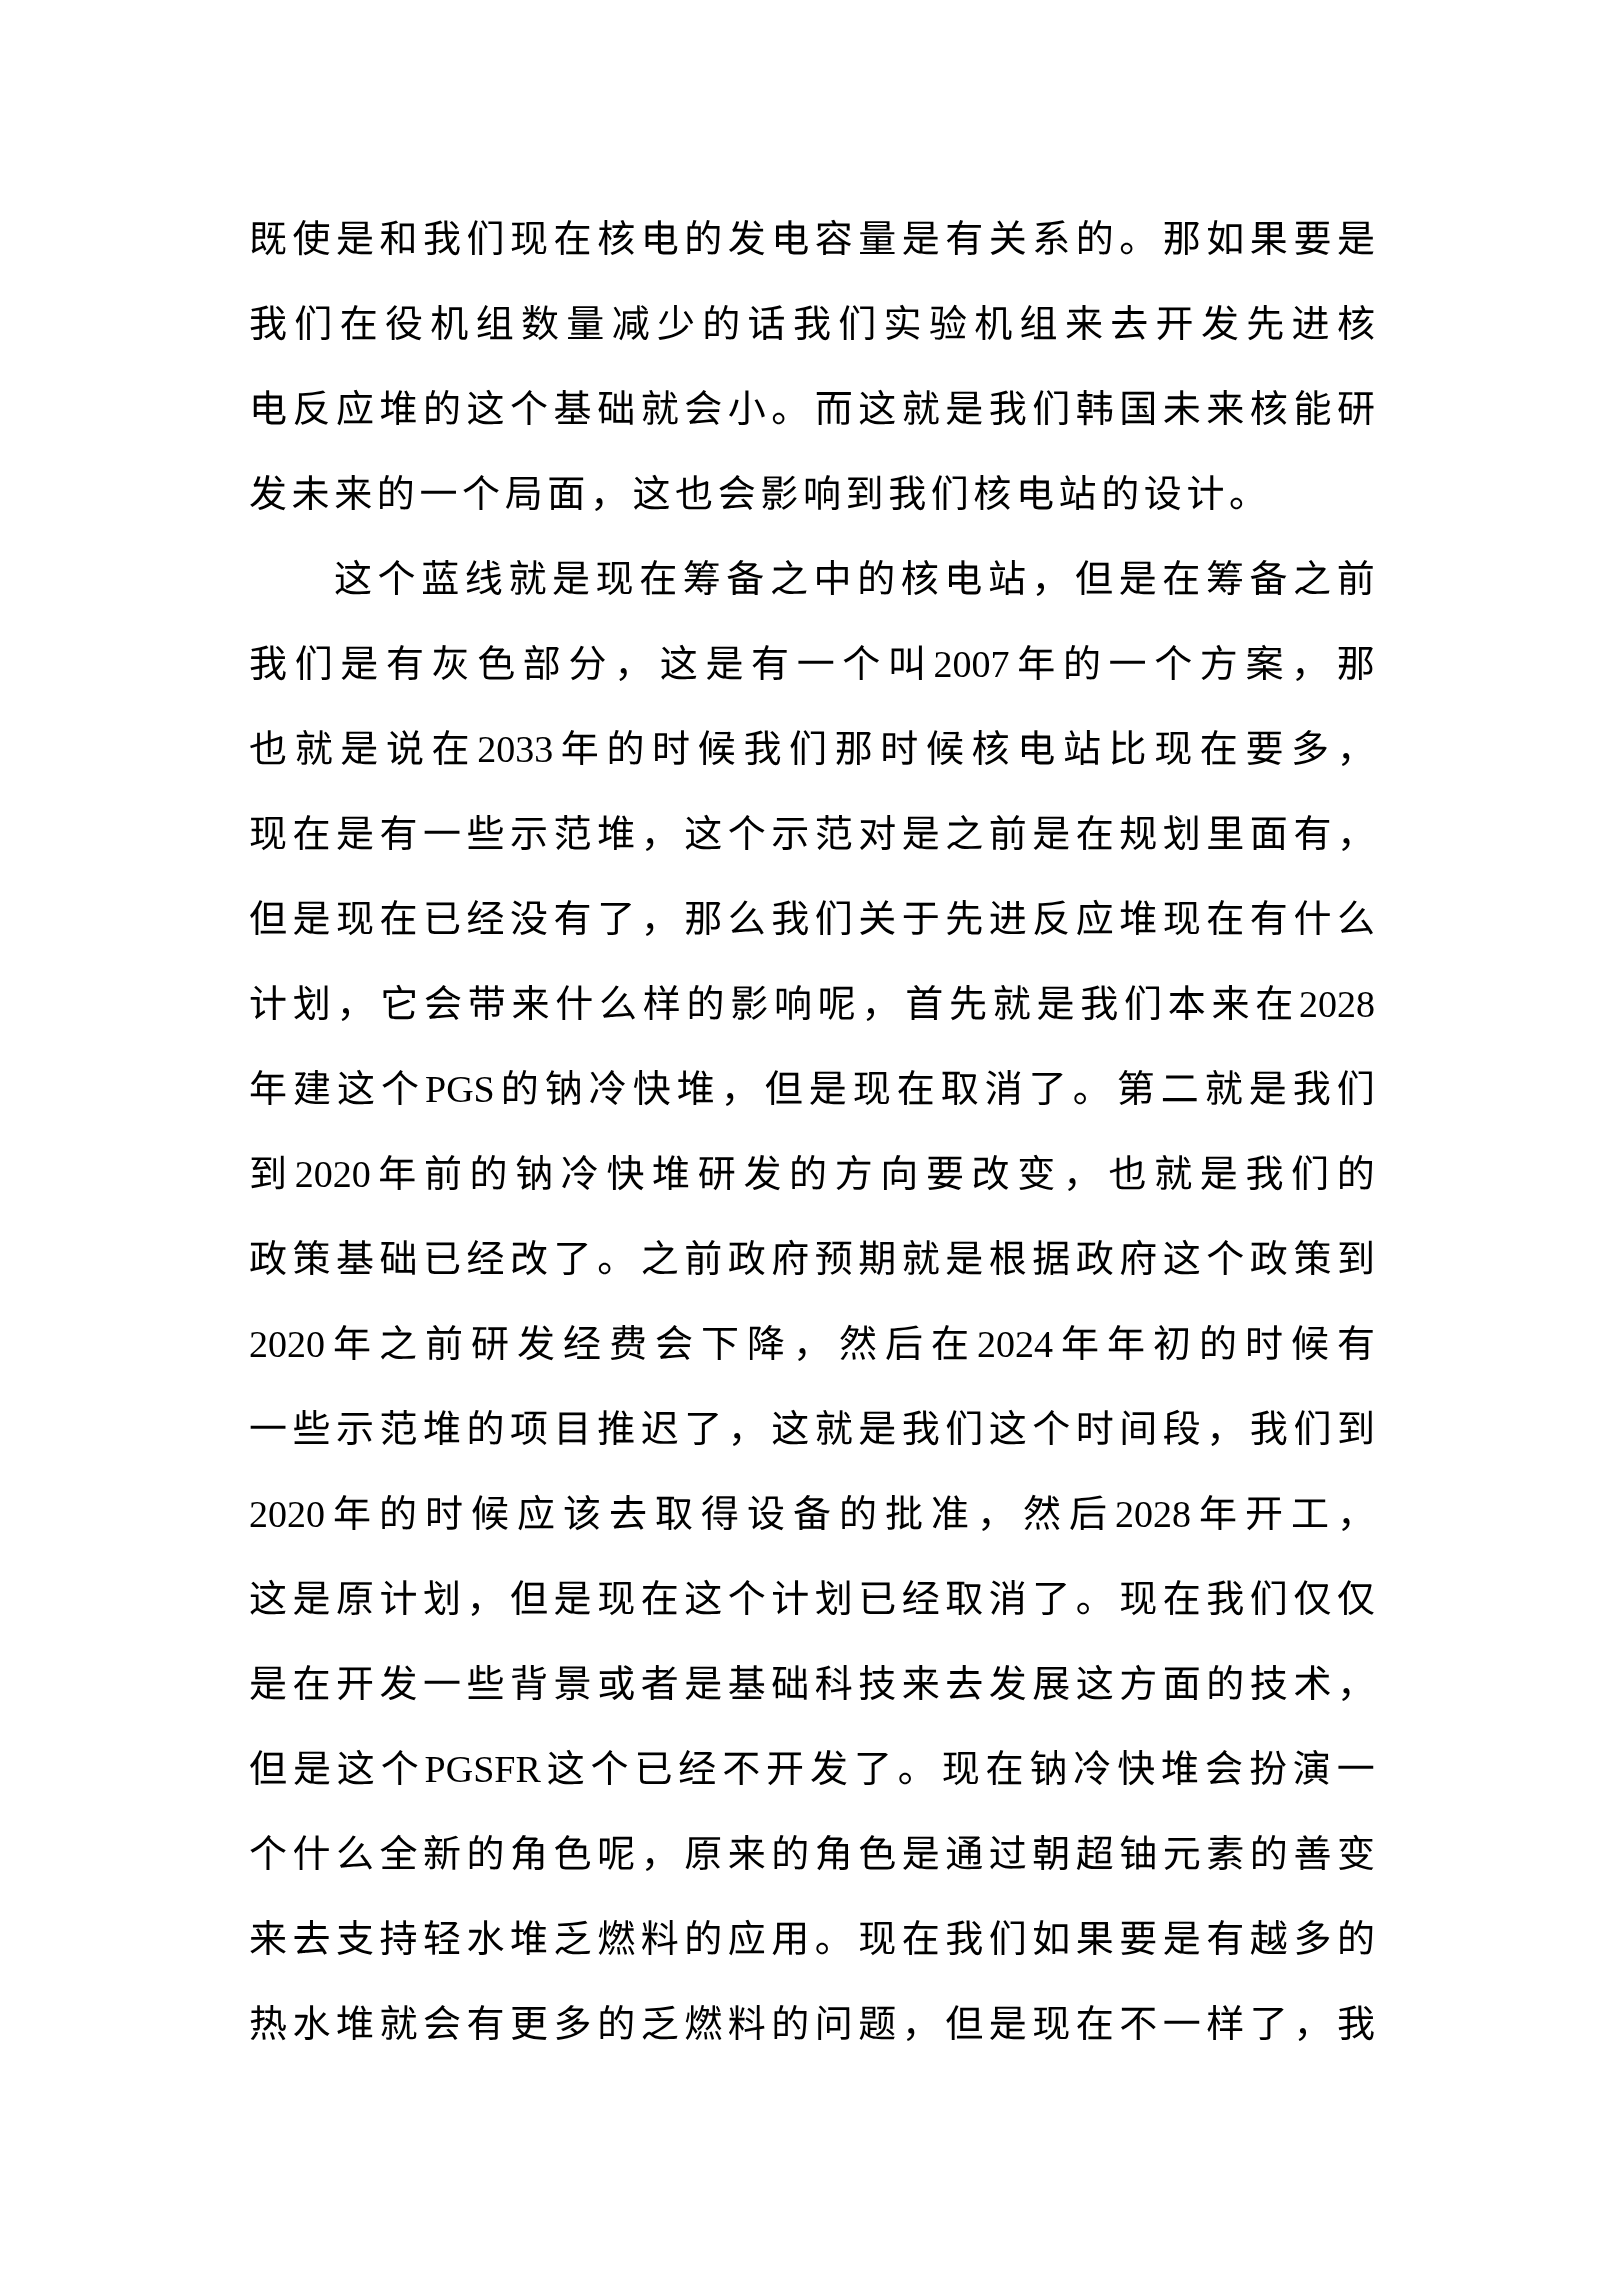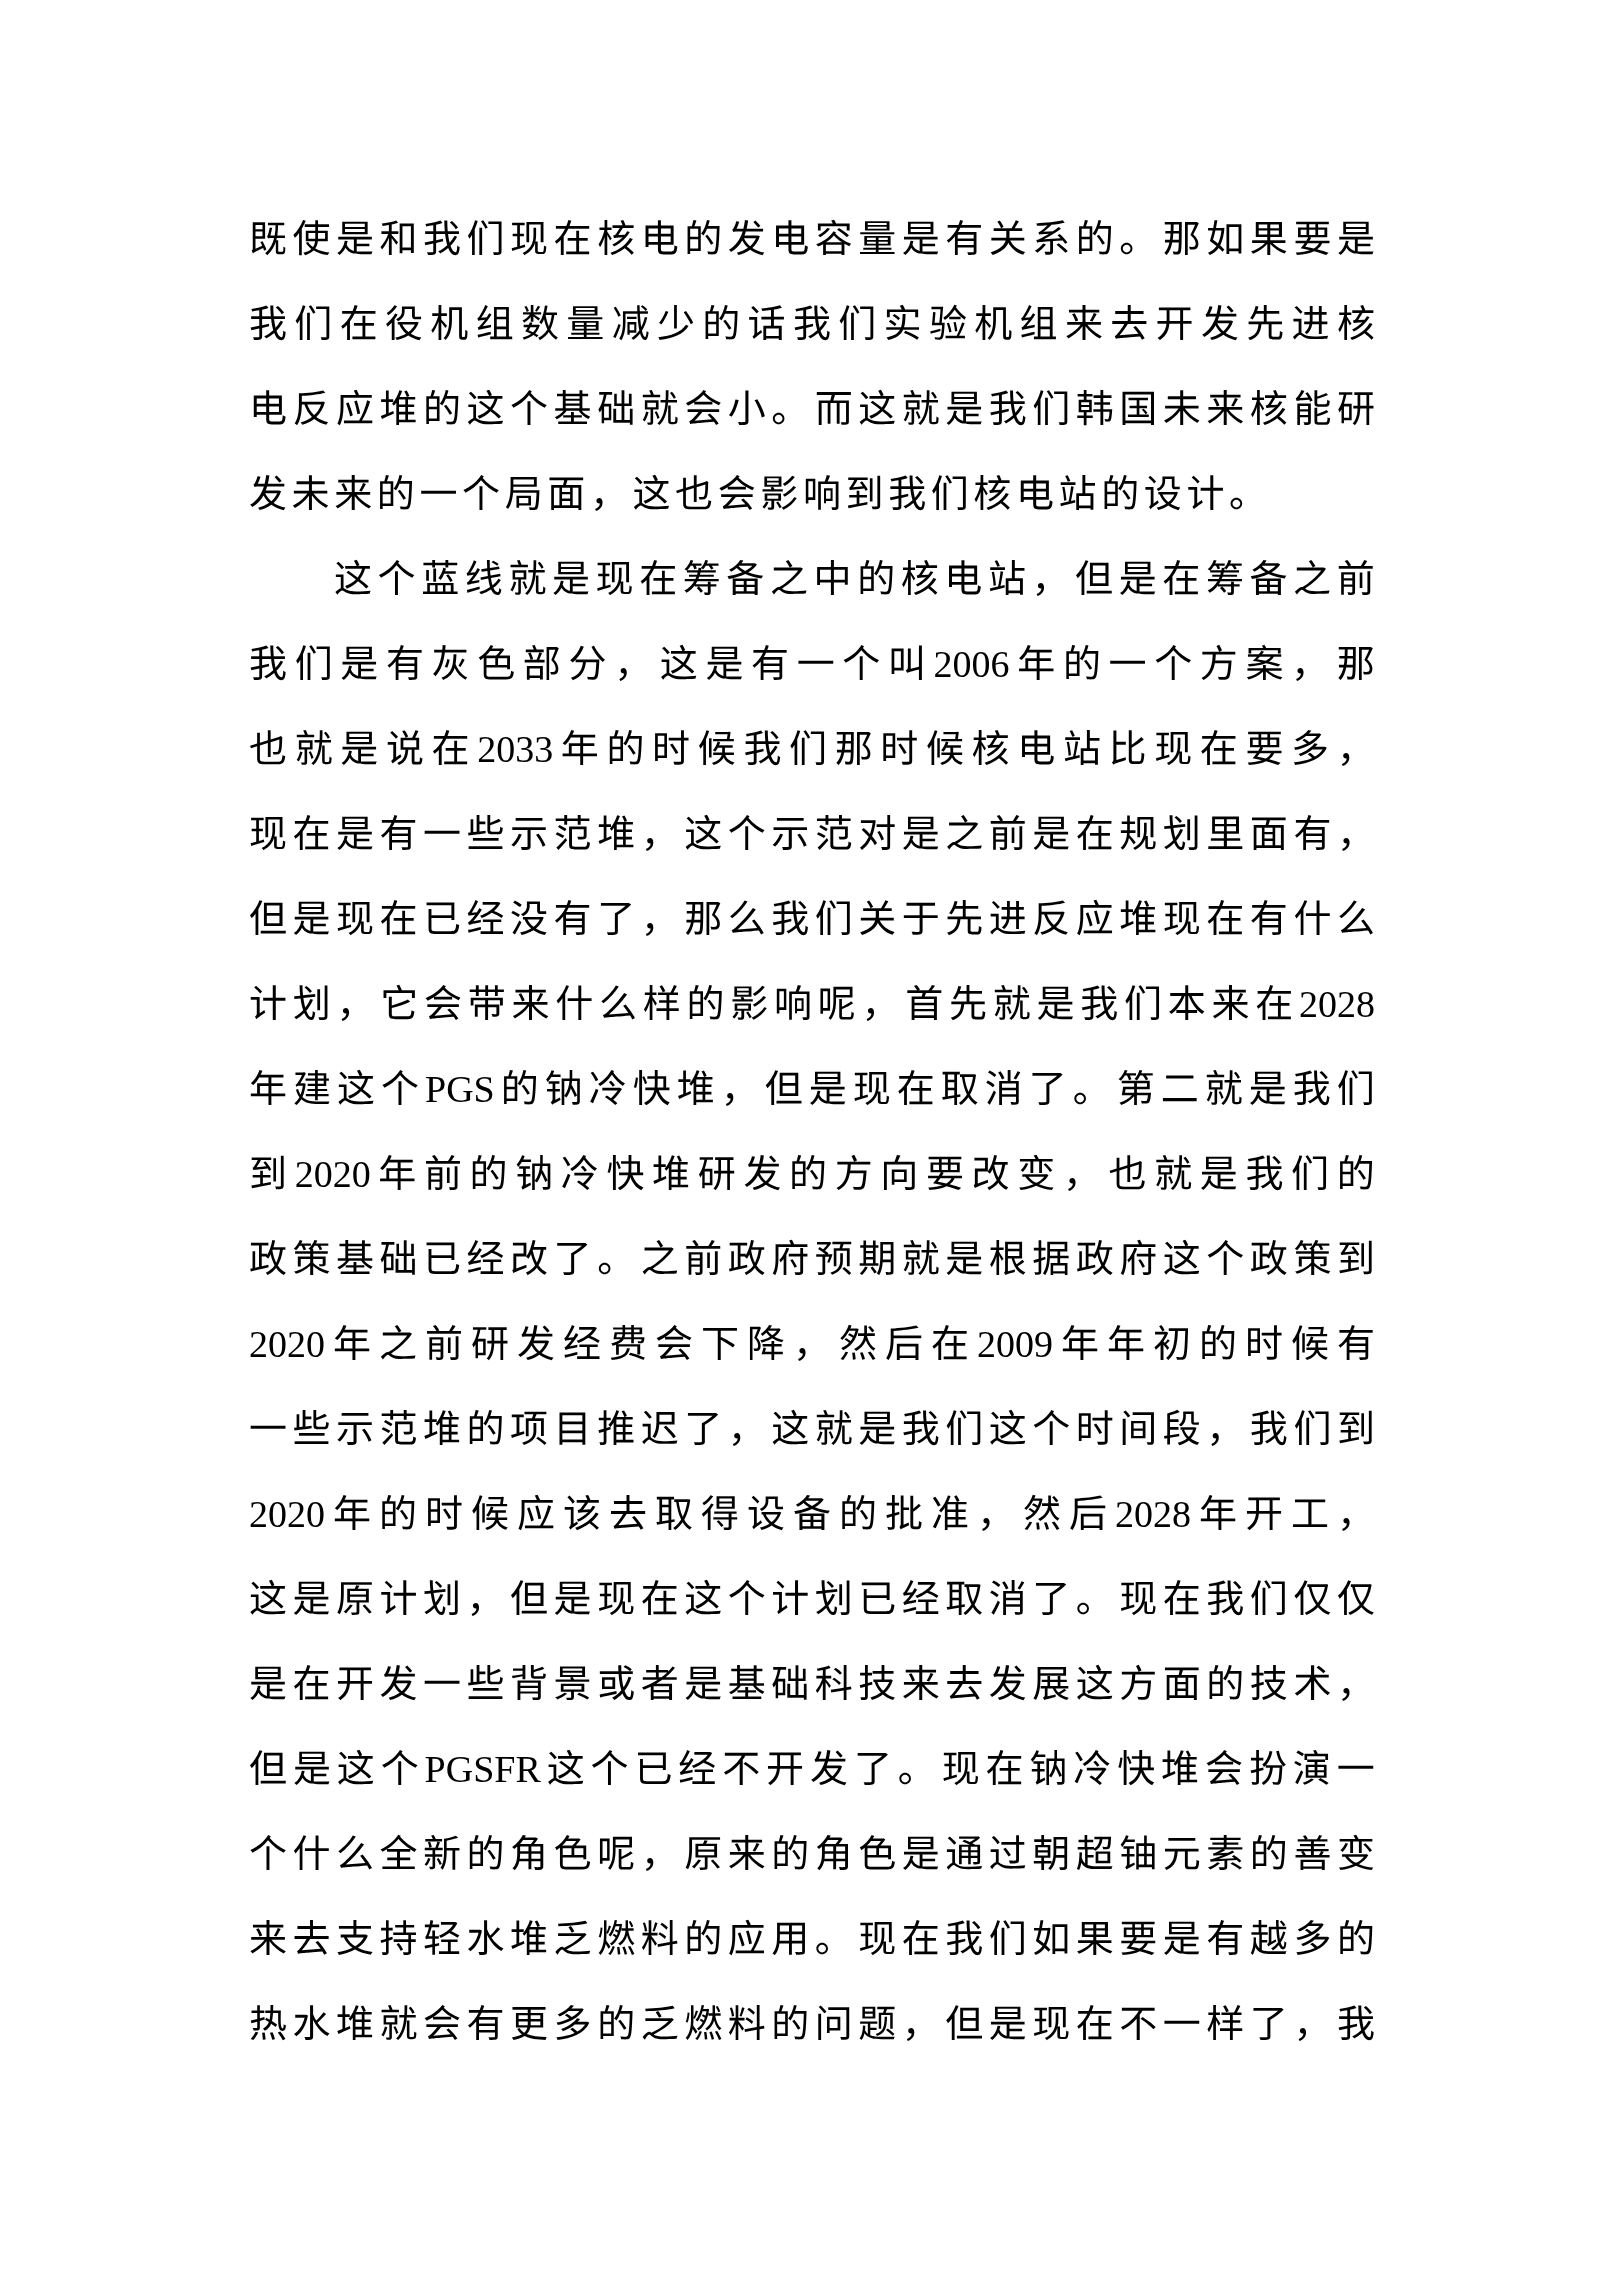--- a/index.html
+++ b/index.html
@@ -196,21 +196,21 @@
         <span class="tk">色</span>
         <span class="tk">部</span>
         <span class="tk">分</span>
         <span class="tk">，</span>
         <span class="tk">这</span>
         <span class="tk">是</span>
         <span class="tk">有</span>
         <span class="tk">一</span>
         <span class="tk">个</span>
         <span class="tk">叫</span>
-        <span class="tk">2006</span>
+        <span class="tk">2007</span>
         <span class="tk">年</span>
         <span class="tk">的</span>
         <span class="tk">一</span>
         <span class="tk">个</span>
         <span class="tk">方</span>
         <span class="tk">案</span>
         <span class="tk">，</span>
         <span class="tk">那</span>
       </div>
       <div class="line justify">
@@ -412,21 +412,21 @@
         <span class="tk">发</span>
         <span class="tk">经</span>
         <span class="tk">费</span>
         <span class="tk">会</span>
         <span class="tk">下</span>
         <span class="tk">降</span>
         <span class="tk">，</span>
         <span class="tk">然</span>
         <span class="tk">后</span>
         <span class="tk">在</span>
-        <span class="tk">2009</span>
+        <span class="tk">2024</span>
         <span class="tk">年</span>
         <span class="tk">年</span>
         <span class="tk">初</span>
         <span class="tk">的</span>
         <span class="tk">时</span>
         <span class="tk">候</span>
         <span class="tk">有</span>
       </div>
       <div class="line justify">
         <span class="tk">一</span>

